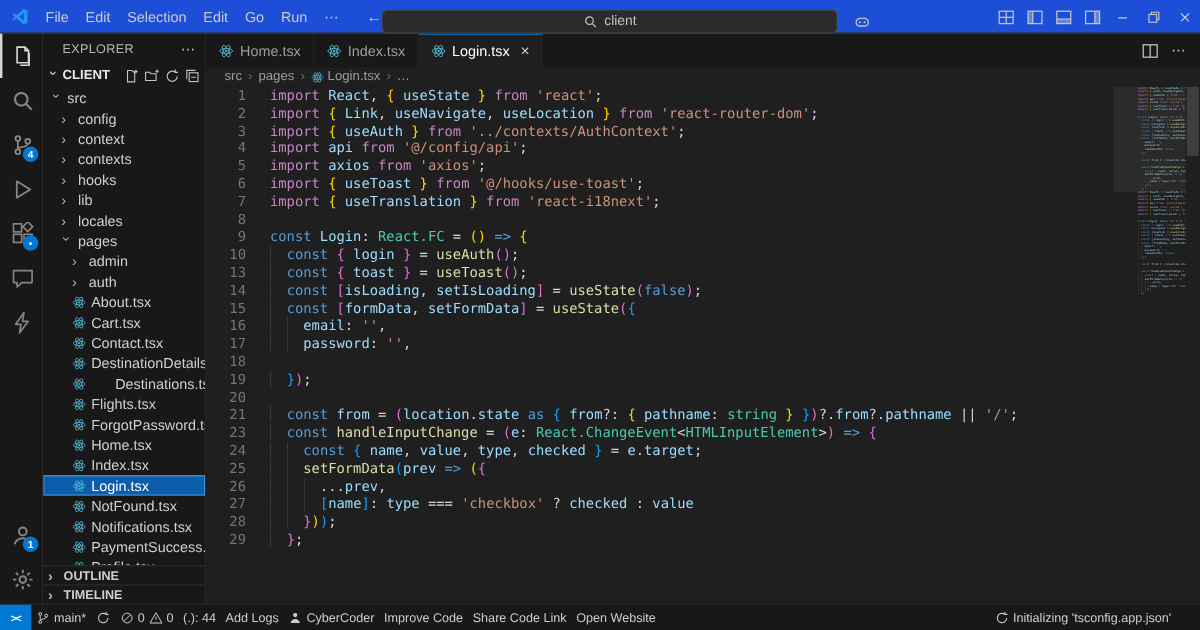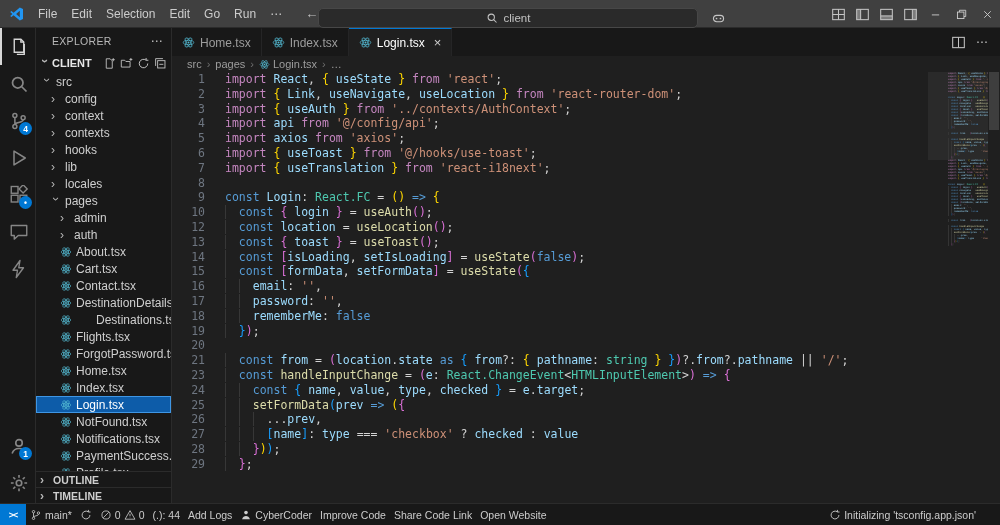--- a/index.html
+++ b/index.html
@@ -2,21 +2,21 @@
 <html><head>
 <meta charset="utf-8">
 <style>
   *{box-sizing:border-box;margin:0;padding:0}
   html,body{background:#000}
   body{font-family:"Liberation Sans",sans-serif}
   svg{display:block}
   .app{width:1000px;height:525px;background:#181818;color:#ccc;overflow:hidden;display:flex;flex-direction:column;position:relative;font-size:12px}
 
   
-  .titlebar{height:28px;flex:none;display:flex;align-items:center;background:#404040;border-bottom:1px solid #2b2b2b;position:relative}
+  .titlebar{height:28px;flex:none;display:flex;align-items:center;background:#1d4ed8;border-bottom:1px solid #2b2b2b;position:relative}
   .logo{width:16px;height:16px;margin:0 6px 0 9px;flex:none}
   .menubar{display:flex;align-items:center}
   .menu-item{padding:3px 7px;color:#ccc;font-size:12px;border-radius:4px;white-space:nowrap}
   .nav{display:flex;gap:12px;margin-left:16px;color:#c5c5c5;font-size:13px}
   .center{position:absolute;left:318px;top:4px;display:flex;align-items:center;gap:8px}
   .searchbox{width:380px;height:20px;background:#2a2a2a;border:1px solid #474747;border-radius:5px;display:flex;align-items:center;justify-content:center;gap:6px;color:#c2c2c2;font-size:11.5px}
   .searchbox .sic svg{width:12px;height:12px}
   .tb-right{position:absolute;right:0;top:0;height:28px;display:flex;align-items:center}
   .lay,.wc{display:flex;align-items:center;height:28px}
   .tbtn{width:24px;height:28px;display:flex;align-items:center;justify-content:center;color:#c5c5c5}
@@ -627,27 +627,26 @@
             <div class="cl"><span class="ln">1</span><span class="lc"><span class="tk-kw">import </span><span class="tk-vr">React</span><span class="tk-p">, </span><span class="tk-b1">{</span><span class="tk-vr"> useState </span><span class="tk-b1">}</span><span class="tk-p"> </span><span class="tk-kw">from</span><span class="tk-p"> </span><span class="tk-sr">'react'</span><span class="tk-p">;</span></span></div>
             <div class="cl"><span class="ln">2</span><span class="lc"><span class="tk-kw">import </span><span class="tk-b1">{</span><span class="tk-vr"> Link</span><span class="tk-p">, </span><span class="tk-vr">useNavigate</span><span class="tk-p">, </span><span class="tk-vr">useLocation </span><span class="tk-b1">}</span><span class="tk-p"> </span><span class="tk-kw">from</span><span class="tk-p"> </span><span class="tk-sr">'react-router-dom'</span><span class="tk-p">;</span></span></div>
             <div class="cl"><span class="ln">3</span><span class="lc"><span class="tk-kw">import </span><span class="tk-b1">{</span><span class="tk-vr"> useAuth </span><span class="tk-b1">}</span><span class="tk-p"> </span><span class="tk-kw">from</span><span class="tk-p"> </span><span class="tk-sr">'../contexts/AuthContext'</span><span class="tk-p">;</span></span></div>
             <div class="cl"><span class="ln">4</span><span class="lc"><span class="tk-kw">import </span><span class="tk-vr">api</span><span class="tk-p"> </span><span class="tk-kw">from</span><span class="tk-p"> </span><span class="tk-sr">'@/config/api'</span><span class="tk-p">;</span></span></div>
             <div class="cl"><span class="ln">5</span><span class="lc"><span class="tk-kw">import </span><span class="tk-vr">axios</span><span class="tk-p"> </span><span class="tk-kw">from</span><span class="tk-p"> </span><span class="tk-sr">'axios'</span><span class="tk-p">;</span></span></div>
             <div class="cl"><span class="ln">6</span><span class="lc"><span class="tk-kw">import </span><span class="tk-b1">{</span><span class="tk-vr"> useToast </span><span class="tk-b1">}</span><span class="tk-p"> </span><span class="tk-kw">from</span><span class="tk-p"> </span><span class="tk-sr">'@/hooks/use-toast'</span><span class="tk-p">;</span></span></div>
             <div class="cl"><span class="ln">7</span><span class="lc"><span class="tk-kw">import </span><span class="tk-b1">{</span><span class="tk-vr"> useTranslation </span><span class="tk-b1">}</span><span class="tk-p"> </span><span class="tk-kw">from</span><span class="tk-p"> </span><span class="tk-sr">'react-i18next'</span><span class="tk-p">;</span></span></div>
             <div class="cl"><span class="ln">8</span><span class="lc"></span></div>
             <div class="cl"><span class="ln">9</span><span class="lc"><span class="tk-st">const </span><span class="tk-vr">Login</span><span class="tk-p">: </span><span class="tk-ty">React.FC</span><span class="tk-p"> = </span><span class="tk-b1">()</span><span class="tk-p"> </span><span class="tk-st">=&gt;</span><span class="tk-p"> </span><span class="tk-b1">{</span></span></div>
             <div class="cl"><span class="ln">10</span><span class="lc"><span class="ig">  </span><span class="tk-st">const </span><span class="tk-b2">{</span><span class="tk-vr"> login </span><span class="tk-b2">}</span><span class="tk-p"> = </span><span class="tk-fn">useAuth</span><span class="tk-b2">()</span><span class="tk-p">;</span></span></div>
-            <div class="cl"><span class="ln">12</span><span class="lc"><span class="ig">  </span><span class="tk-st">const </span><span class="tk-vr">location</span><span class="tk-p"> = </span><span class="tk-fn">useLocation</span><span class="tk-b2">()</span><span class="tk-p">;</span></span></div>
             <div class="cl"><span class="ln">13</span><span class="lc"><span class="ig">  </span><span class="tk-st">const </span><span class="tk-b2">{</span><span class="tk-vr"> toast </span><span class="tk-b2">}</span><span class="tk-p"> = </span><span class="tk-fn">useToast</span><span class="tk-b2">()</span><span class="tk-p">;</span></span></div>
             <div class="cl"><span class="ln">14</span><span class="lc"><span class="ig">  </span><span class="tk-st">const </span><span class="tk-b2">[</span><span class="tk-vr">isLoading</span><span class="tk-p">, </span><span class="tk-vr">setIsLoading</span><span class="tk-b2">]</span><span class="tk-p"> = </span><span class="tk-fn">useState</span><span class="tk-b2">(</span><span class="tk-st">false</span><span class="tk-b2">)</span><span class="tk-p">;</span></span></div>
             <div class="cl"><span class="ln">15</span><span class="lc"><span class="ig">  </span><span class="tk-st">const </span><span class="tk-b2">[</span><span class="tk-vr">formData</span><span class="tk-p">, </span><span class="tk-vr">setFormData</span><span class="tk-b2">]</span><span class="tk-p"> = </span><span class="tk-fn">useState</span><span class="tk-b2">(</span><span class="tk-b3">{</span></span></div>
             <div class="cl"><span class="ln">16</span><span class="lc"><span class="ig">  </span><span class="ig">  </span><span class="tk-vr">email</span><span class="tk-p">: </span><span class="tk-sr">''</span><span class="tk-p">,</span></span></div>
             <div class="cl"><span class="ln">17</span><span class="lc"><span class="ig">  </span><span class="ig">  </span><span class="tk-vr">password</span><span class="tk-p">: </span><span class="tk-sr">''</span><span class="tk-p">,</span></span></div>
-            <div class="cl"><span class="ln">18</span><span class="lc"><span class="ig">  </span><span class="ig">  </span><span class="tk-vr">rememberMe</span><span class="tk-p">: </span><span class="tk-st">false</span></span></div>
+            <div class="cl"><span class="ln">18</span></div>
             <div class="cl"><span class="ln">19</span><span class="lc"><span class="ig">  </span><span class="tk-b3">}</span><span class="tk-b2">)</span><span class="tk-p">;</span></span></div>
             <div class="cl"><span class="ln">20</span><span class="lc"></span></div>
             <div class="cl"><span class="ln">21</span><span class="lc"><span class="ig">  </span><span class="tk-st">const </span><span class="tk-vr">from</span><span class="tk-p"> = </span><span class="tk-b2">(</span><span class="tk-vr">location</span><span class="tk-p">.</span><span class="tk-vr">state</span><span class="tk-p"> </span><span class="tk-st">as</span><span class="tk-p"> </span><span class="tk-b3">{</span><span class="tk-vr"> from</span><span class="tk-p">?: </span><span class="tk-b1">{</span><span class="tk-vr"> pathname</span><span class="tk-p">: </span><span class="tk-ty">string</span><span class="tk-p"> </span><span class="tk-b1">}</span><span class="tk-p"> </span><span class="tk-b3">}</span><span class="tk-b2">)</span><span class="tk-p">?.</span><span class="tk-vr">from</span><span class="tk-p">?.</span><span class="tk-vr">pathname</span><span class="tk-p"> || </span><span class="tk-sr">'/'</span><span class="tk-p">;</span></span></div>
             <div class="cl"><span class="ln">23</span><span class="lc"><span class="ig">  </span><span class="tk-st">const </span><span class="tk-fn">handleInputChange</span><span class="tk-p"> = </span><span class="tk-b2">(</span><span class="tk-vr">e</span><span class="tk-p">: </span><span class="tk-ty">React.ChangeEvent</span><span class="tk-p">&lt;</span><span class="tk-ty">HTMLInputElement</span><span class="tk-p">&gt;</span><span class="tk-b2">)</span><span class="tk-p"> </span><span class="tk-st">=&gt;</span><span class="tk-p"> </span><span class="tk-b2">{</span></span></div>
             <div class="cl"><span class="ln">24</span><span class="lc"><span class="ig">  </span><span class="ig">  </span><span class="tk-st">const </span><span class="tk-b3">{</span><span class="tk-vr"> name</span><span class="tk-p">, </span><span class="tk-vr">value</span><span class="tk-p">, </span><span class="tk-vr">type</span><span class="tk-p">, </span><span class="tk-vr">checked </span><span class="tk-b3">}</span><span class="tk-p"> = </span><span class="tk-vr">e</span><span class="tk-p">.</span><span class="tk-vr">target</span><span class="tk-p">;</span></span></div>
             <div class="cl"><span class="ln">25</span><span class="lc"><span class="ig">  </span><span class="ig">  </span><span class="tk-fn">setFormData</span><span class="tk-b3">(</span><span class="tk-vr">prev</span><span class="tk-p"> </span><span class="tk-st">=&gt;</span><span class="tk-p"> </span><span class="tk-b1">(</span><span class="tk-b2">{</span></span></div>
             <div class="cl"><span class="ln">26</span><span class="lc"><span class="ig">  </span><span class="ig">  </span><span class="ig">  </span><span class="tk-p">...</span><span class="tk-vr">prev</span><span class="tk-p">,</span></span></div>
             <div class="cl"><span class="ln">27</span><span class="lc"><span class="ig">  </span><span class="ig">  </span><span class="ig">  </span><span class="tk-b3">[</span><span class="tk-vr">name</span><span class="tk-b3">]</span><span class="tk-p">: </span><span class="tk-vr">type</span><span class="tk-p"> === </span><span class="tk-sr">'checkbox'</span><span class="tk-p"> ? </span><span class="tk-vr">checked</span><span class="tk-p"> : </span><span class="tk-vr">value</span></span></div>
             <div class="cl"><span class="ln">28</span><span class="lc"><span class="ig">  </span><span class="ig">  </span><span class="tk-b2">}</span><span class="tk-b1">)</span><span class="tk-b3">)</span><span class="tk-p">;</span></span></div>
             <div class="cl"><span class="ln">29</span><span class="lc"><span class="ig">  </span><span class="tk-b2">}</span><span class="tk-p">;</span></span></div>

